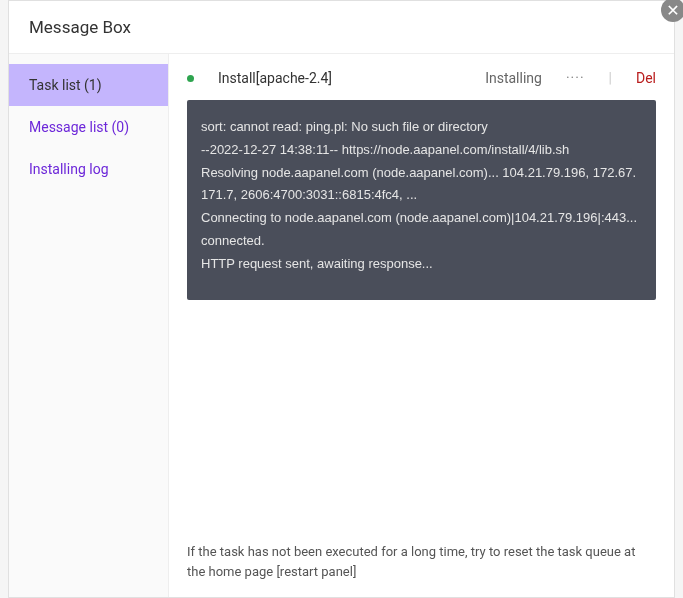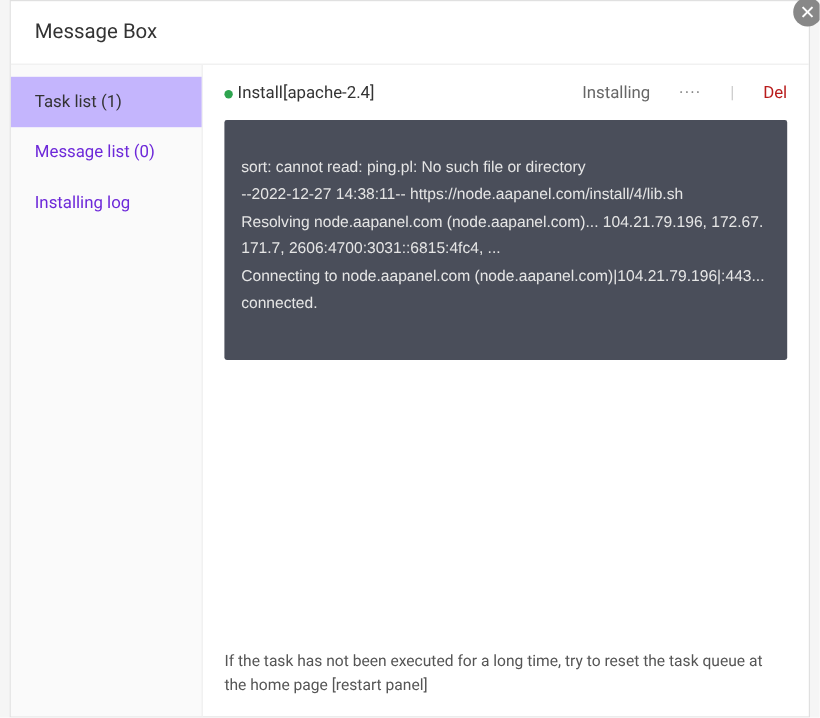--- a/index.html
+++ b/index.html
@@ -80,21 +80,21 @@
     .task-row {
       display: flex;
       align-items: center;
       justify-content: space-between;
       margin-bottom: 14px;
       font-size: 14px;
     }
     .task-left {
       display: flex;
       align-items: center;
-      gap: 4px;
+      gap: 24px;
     }
     .dot {
       width: 7px;
       height: 7px;
       background: #2ea44f;
       border-radius: 50%;
     }
     .task-name {
       color: #333;
     }
@@ -111,21 +111,21 @@
     .divider {
       color: #ccc;
     }
     .del-link {
       color: #b91c1c;
       cursor: pointer;
     }
     .console {
       background: #4a4e5a;
       color: #e5e5e5;
-      padding: 28px 14px;
+      padding: 16px 14px;
       font-size: 13px;
       line-height: 1.75;
       border-radius: 2px;
       height: 200px;
       overflow: hidden;
       font-family: -apple-system, BlinkMacSystemFont, "Segoe UI", sans-serif;
       word-break: break-all;
     }
     .footer-note {
       position: absolute;
@@ -206,19 +206,20 @@
           <span class="spinner">····</span>
           <span class="divider">|</span>
           <span class="del-link">Del</span>
         </div>
       </div>
       <div class="console">
         <div>sort: cannot read: ping.pl: No such file or directory</div>
         <div>--2022-12-27 14:38:11-- https://node.aapanel.com/install/4/lib.sh</div>
         <div>Resolving node.aapanel.com (node.aapanel.com)... 104.21.79.196, 172.67.171.7, 2606:4700:3031::6815:4fc4, ...</div>
         <div>Connecting to node.aapanel.com (node.aapanel.com)|104.21.79.196|:443... connected.</div>
+        <div>HTTP request sent, awaiting response...</div>
       </div>
       <div class="footer-note">
         <span>If the task has not been executed for a long time, try to reset the task queue at the home page </span><span class="restart-link">[restart panel]</span>
       </div>
     </div>
   </div>
 </div>
 
 </body></html>

